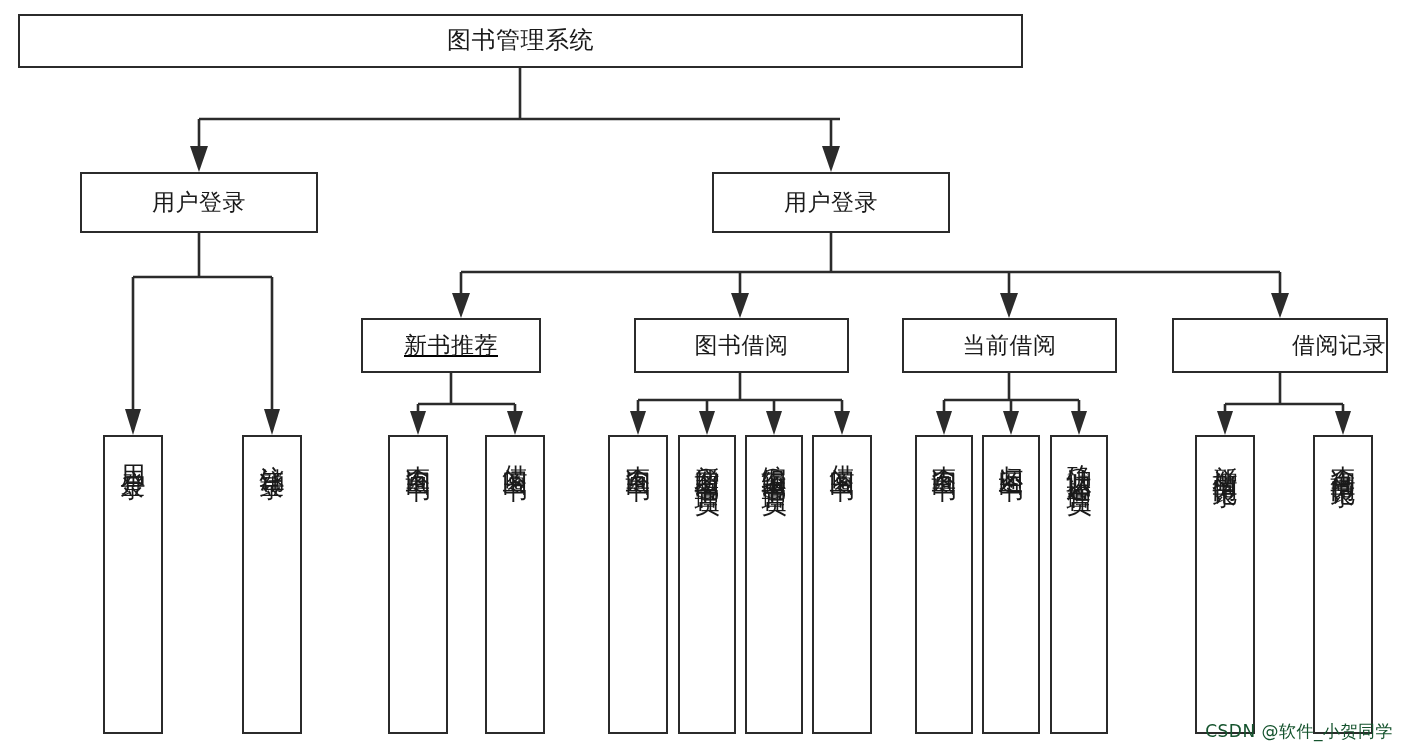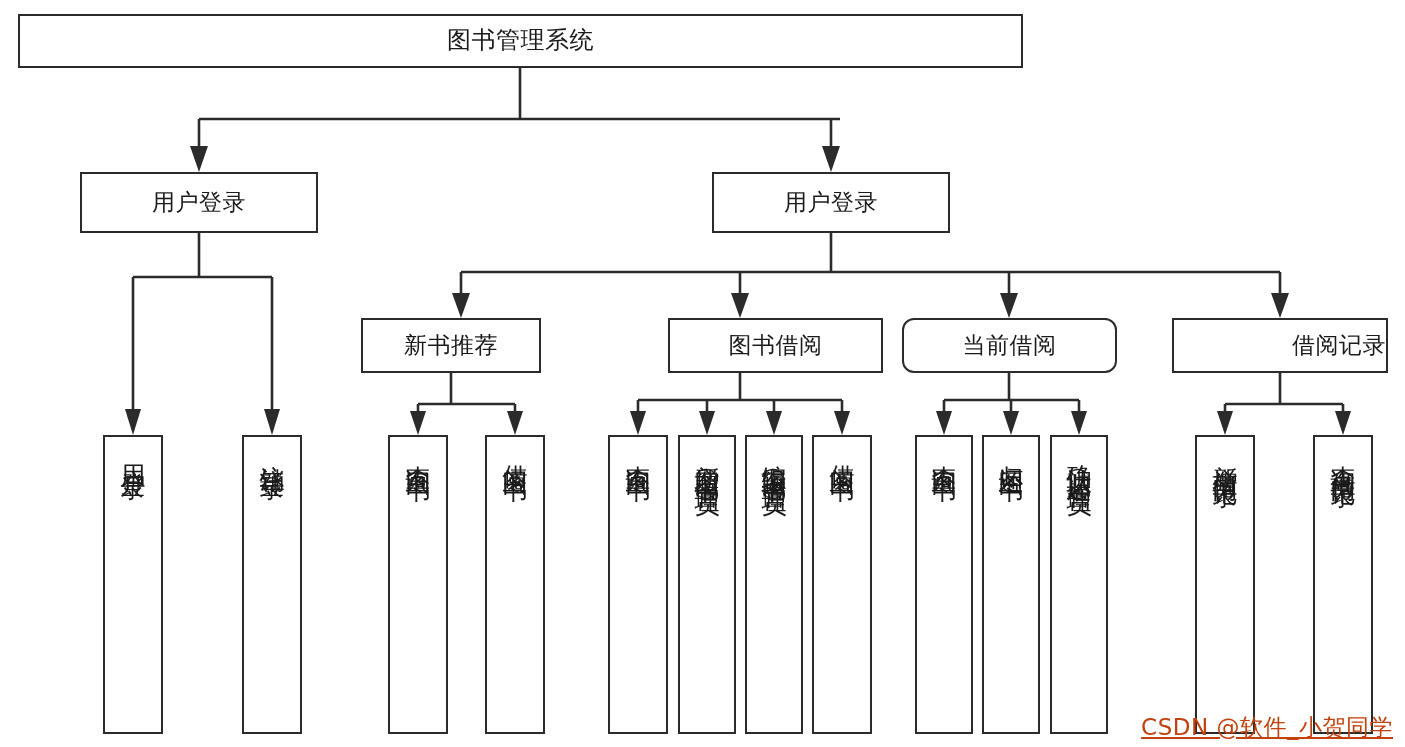--- a/index.html
+++ b/index.html
@@ -64,26 +64,25 @@
     white-space: normal;
     max-height: 280px;
   }
   .node.leaf.tall-text .node-label {
     max-height: 290px;
   }
   #watermark {
     position: absolute;
     right: 12px;
     bottom: 4px;
-    font-size: 23px;
-    color: #c2410c;
+    font-size: 17px;
+    color: #14532d;
     z-index: 5;
     white-space: nowrap;
     letter-spacing: 0.5px;
-    text-decoration: underline;
   }
 </style>
 </head>
 <body>
 
 <div id="diagram-root">
 
   <svg id="connectors" viewBox="0 0 1405 747" xmlns="http://www.w3.org/2000/svg">
     <defs>
       <marker id="arrowhead" markerWidth="9" markerHeight="9" refX="3.2" refY="4.5" orient="auto" markerUnits="strokeWidth">
@@ -169,29 +168,29 @@
   </div>
 
   <div class="node horizontal" style="left:80px; top:172px; width:238px; height:61px;">
     <span class="node-label">用户登录</span>
   </div>
 
   <div class="node horizontal" style="left:712px; top:172px; width:238px; height:61px;">
     <span class="node-label">用户登录</span>
   </div>
 
-  <div class="node horizontal" style="left:361px; top:318px; width:180px; height:55px;">
+  <div class="node horizontal" style="left:361px; top:318px; width:180px; height:55px;text-decoration:underline;">
     <span class="node-label">新书推荐</span>
   </div>
 
-  <div class="node horizontal" style="left:668px; top:318px; width:215px; height:55px;">
+  <div class="node horizontal" style="left:634px; top:318px; width:215px; height:55px;">
     <span class="node-label">图书借阅</span>
   </div>
 
-  <div class="node horizontal" style="left:902px; top:318px; width:215px; height:55px;border-radius:12px;">
+  <div class="node horizontal" style="left:902px; top:318px; width:215px; height:55px;">
     <span class="node-label">当前借阅</span>
   </div>
 
   <div class="node horizontal" style="left:1172px; top:318px; width:216px; height:55px;justify-content:flex-end;">
     <span class="node-label">借阅记录</span>
   </div>
 
   <div class="node leaf" style="left:103px; top:435px; width:60px; height:299px;">
     <span class="node-label">用户登录</span>
   </div>

